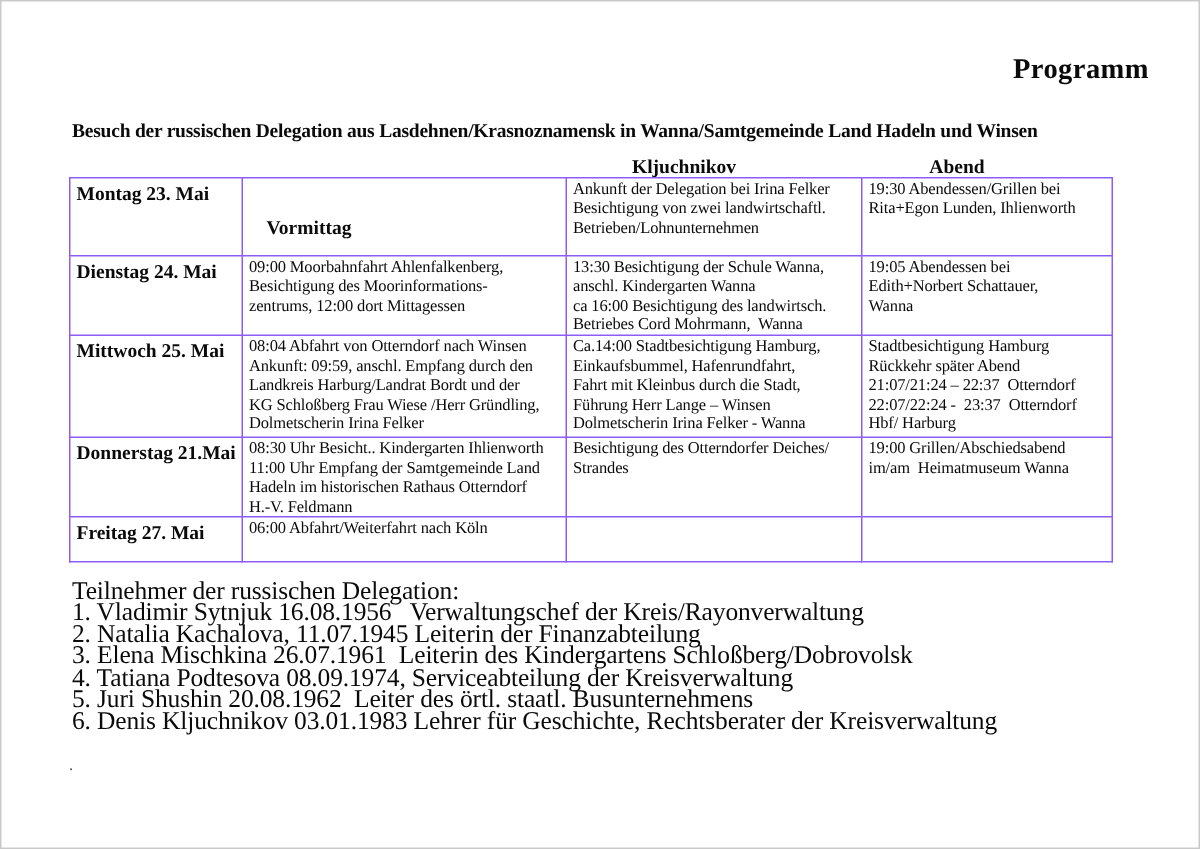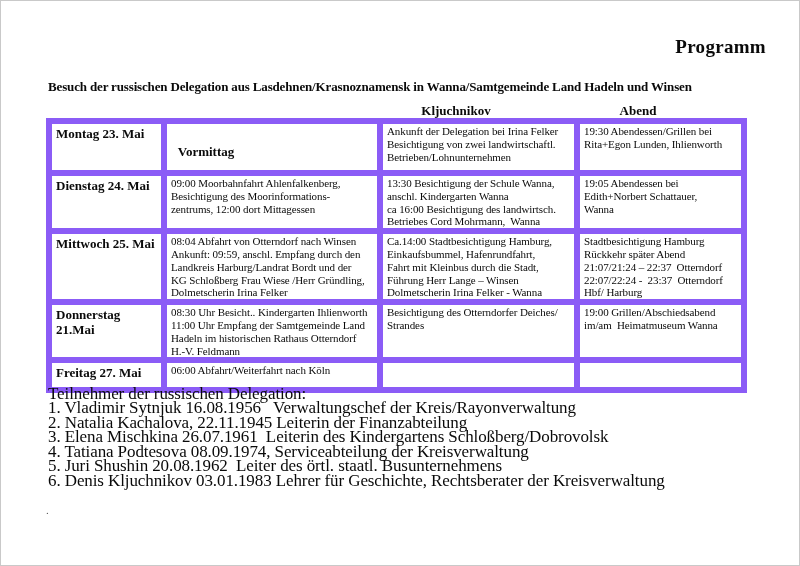--- a/index.html
+++ b/index.html
@@ -32,21 +32,21 @@
   .col-header.h0 { left:205px;margin-top:41px; }
   .col-header.h1 { left:455px; }
   .col-header.h2 { left:637px; }
   table.program {
     position:absolute; left:45px; top:117px;
     width:695px;
     border-collapse:collapse;
     table-layout:fixed;
   }
   table.program td {
-    border:6px solid #8b5cf6;
+    border:1px solid #8b5cf6;
     vertical-align:top;
     padding:1px 3px 0 4px;
     font-size:11px;
     line-height:12.8px;
     letter-spacing:-0.1px;
     white-space:pre-wrap;
     overflow:hidden;
   }
   table.program td.day {
     font-weight:bold;
@@ -145,21 +145,21 @@
         <td>06:00 Abfahrt/Weiterfahrt nach Köln</td>
         <td></td>
         <td></td>
       </tr>
     </tbody>
   </table>
 
   <div class="participants">
     <div class="line">Teilnehmer der russischen Delegation:</div>
     <div class="line">1. Vladimir Sytnjuk 16.08.1956   Verwaltungschef der Kreis/Rayonverwaltung</div>
-    <div class="line">2. Natalia Kachalova, 22.11.1945 Leiterin der Finanzabteilung</div>
+    <div class="line">2. Natalia Kachalova, 11.07.1945 Leiterin der Finanzabteilung</div>
     <div class="line">3. Elena Mischkina 26.07.1961  Leiterin des Kindergartens Schloßberg/Dobrovolsk</div>
     <div class="line">4. Tatiana Podtesova 08.09.1974, Serviceabteilung der Kreisverwaltung</div>
     <div class="line">5. Juri Shushin 20.08.1962  Leiter des örtl. staatl. Busunternehmens</div>
     <div class="line">6. Denis Kljuchnikov 03.01.1983 Lehrer für Geschichte, Rechtsberater der Kreisverwaltung</div>
   </div>
 
   <div class="footnote">.</div>
 
 </div>
 

